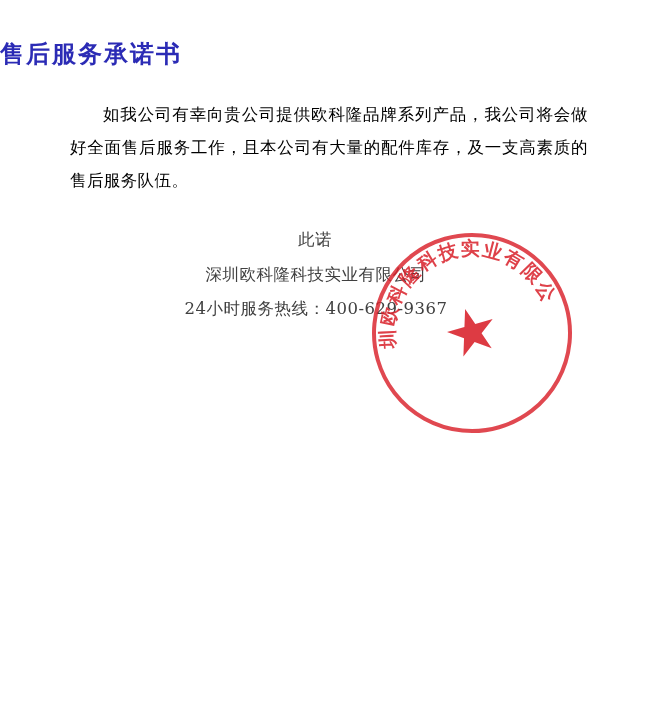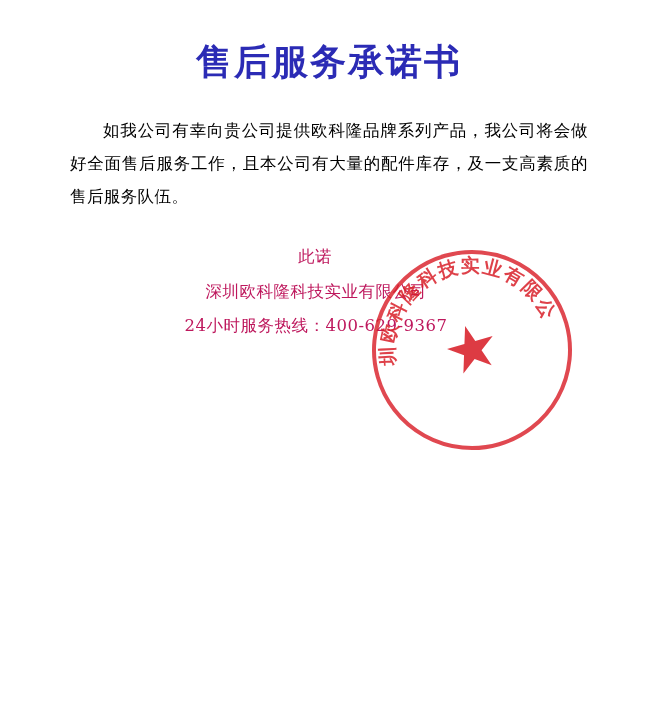--- a/index.html
+++ b/index.html
@@ -15,41 +15,40 @@
     overflow: hidden;
     position: relative;
   }
   .page {
     position: relative;
     width: 658px;
     height: 703px;
     box-sizing: border-box;
   }
   .doc-title {
-    text-align: center;
     font-family: "DejaVu Serif", "Liberation Serif", serif;
     font-weight: bold;
-    font-size: 36px;
+    font-size: 24px;
     letter-spacing: 2px;
     color: #2b2bb5;
     margin: 0;
     padding-top: 38px;
     padding-bottom: 10px;
   }
   .salutation {
     font-family: "DejaVu Serif", "Liberation Serif", serif;
     font-weight: bold;
     font-size: 17px;
     color: #000;
     margin: 28px 0 0 70px;
     letter-spacing: 1px;
   }
   .body-block {
     margin: 18px 70px 0 70px;
-    font-family: Liberation Mono, monospace;
+    font-family: Liberation Serif, serif;
     font-size: 16.5px;
     line-height: 2.0;
     text-align: justify;
     text-justify: inter-ideograph;
     color: #000;
     letter-spacing: 0.4px;
   }
   .body-block p {
     margin: 0 0 2px 0;
     text-indent: 2em;
@@ -61,21 +60,21 @@
   }
   .signoff-lines {
     position: absolute;
     left: 0;
     top: 0;
     width: 610px;
     text-align: center;
     font-family: "DejaVu Serif", "Liberation Serif", serif;
     font-size: 16.5px;
     line-height: 2.1;
-    color: #be185d;
+    color: #404040;
     letter-spacing: 0.5px;
   }
   .signoff-this {
     display: block;
     text-align: center;
     margin-left: 20px;
   }
   .company-line {
     display: block;
     text-align: center;

